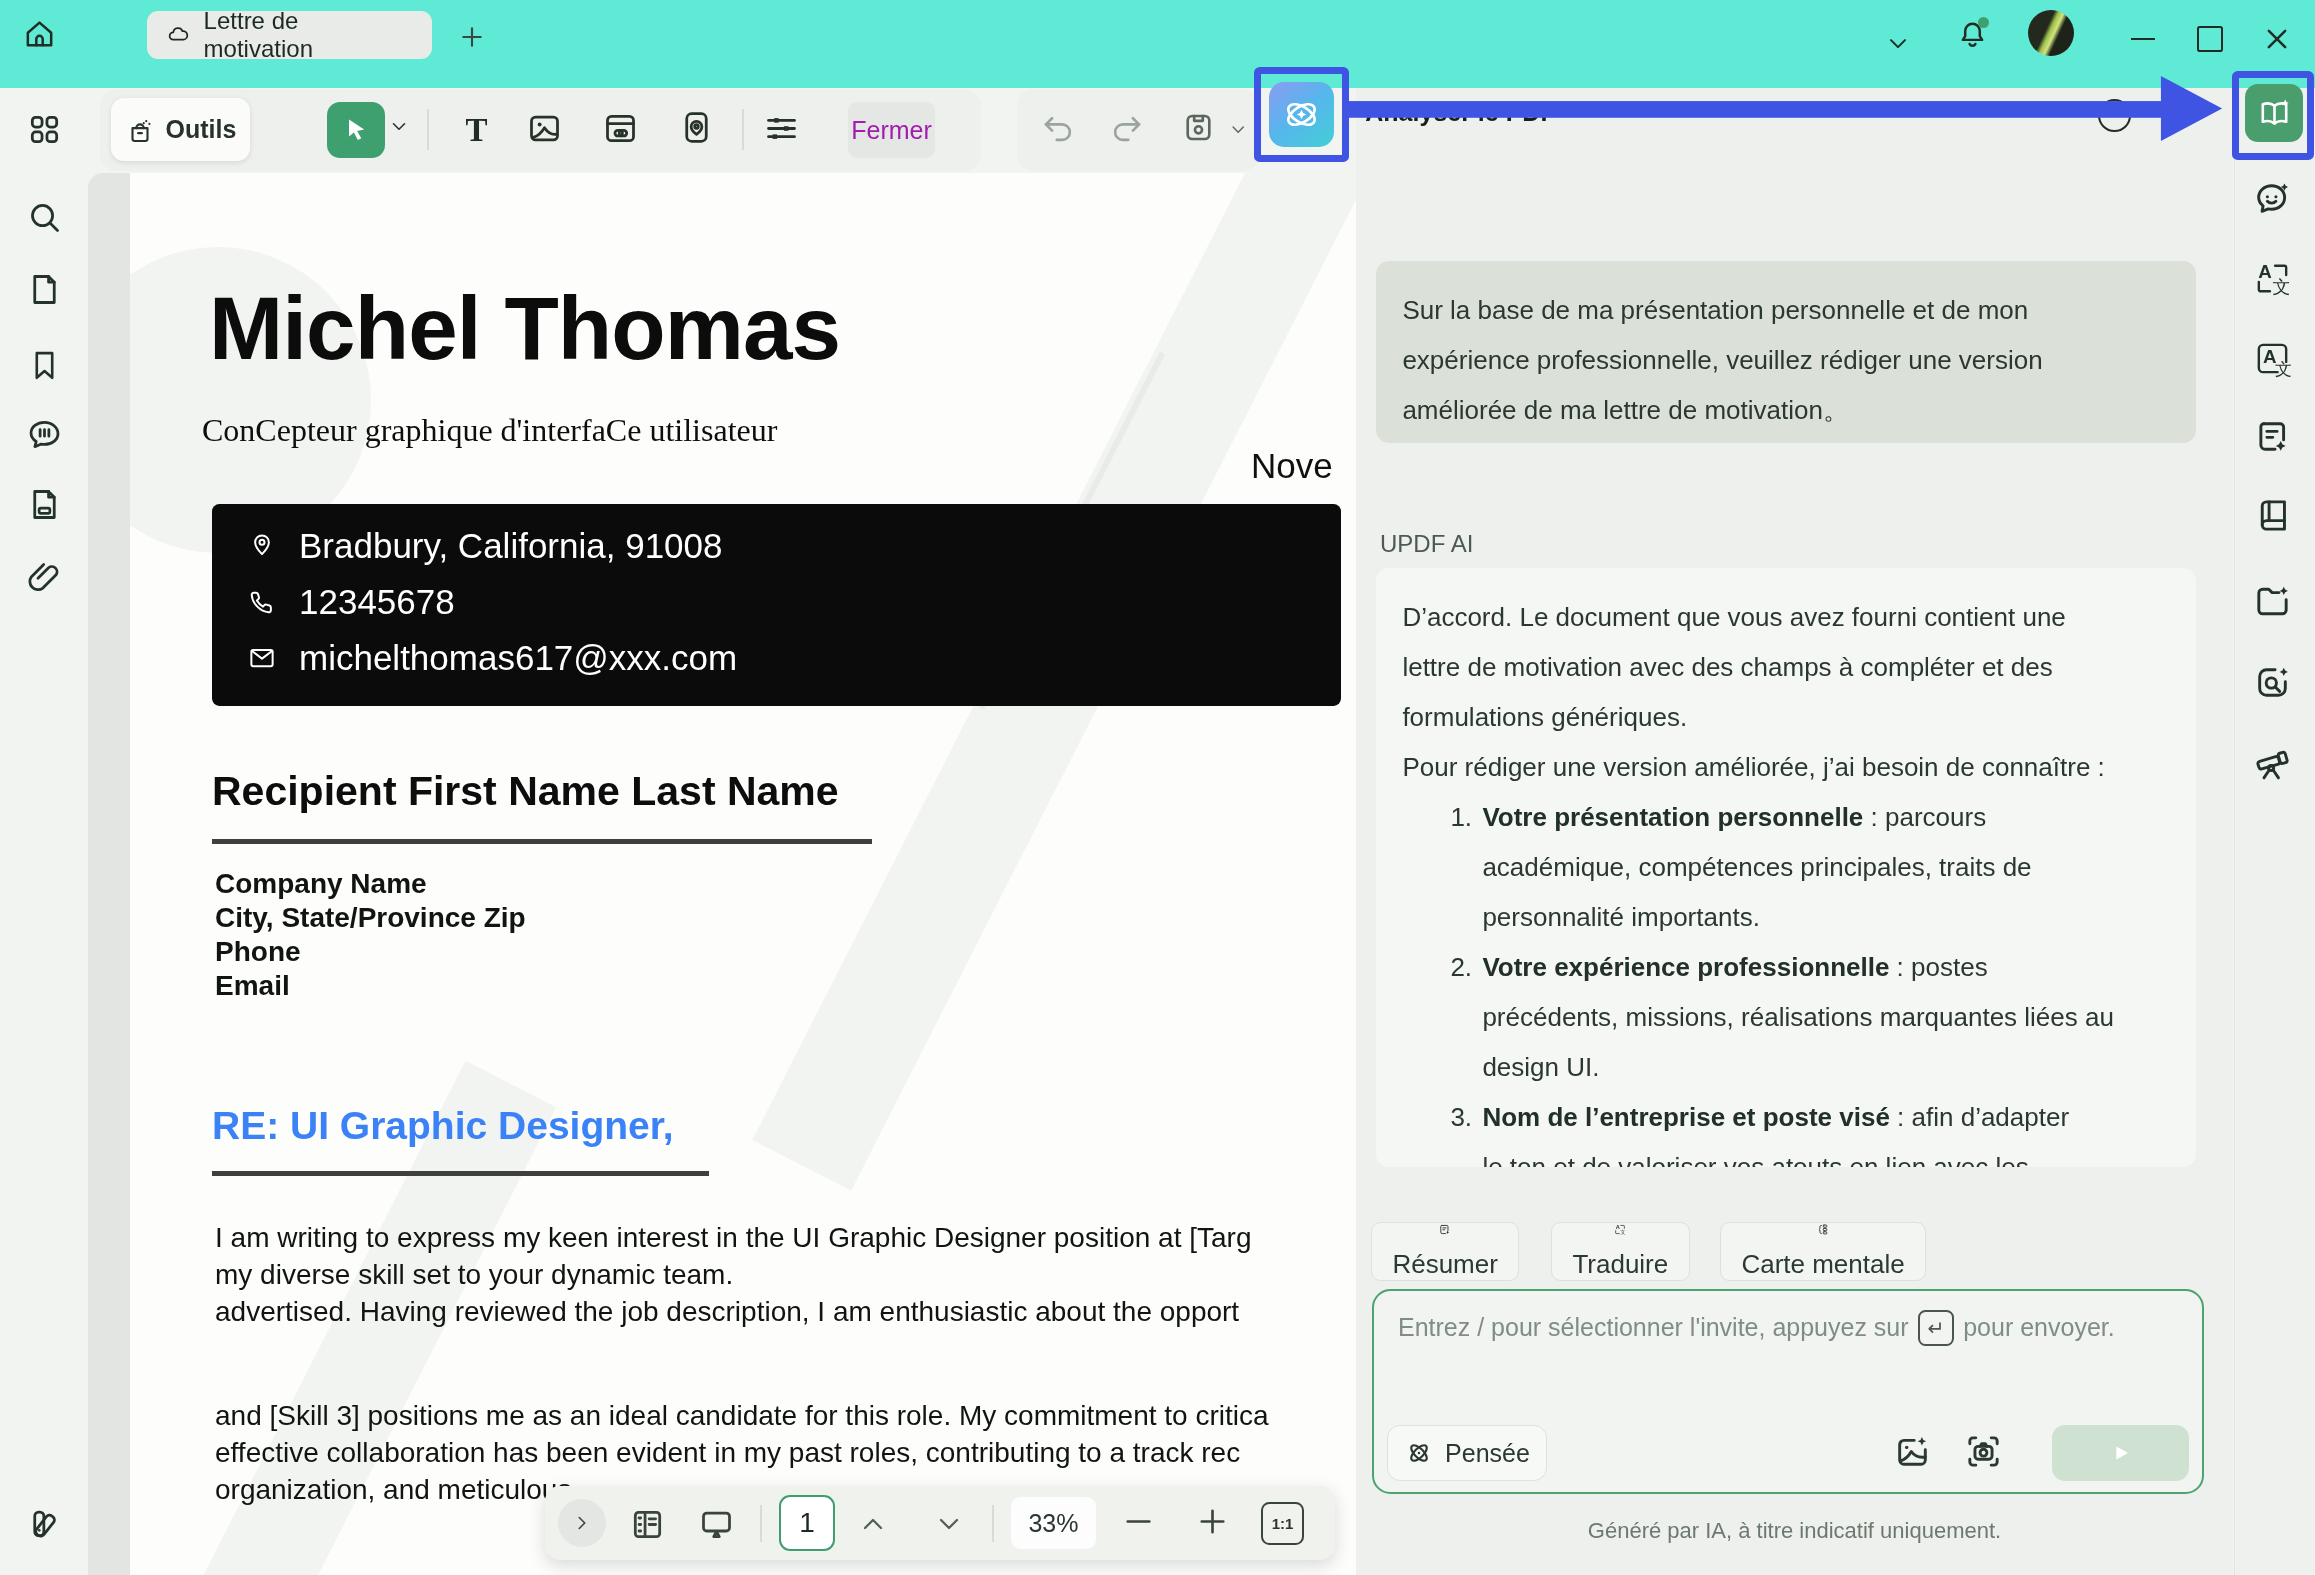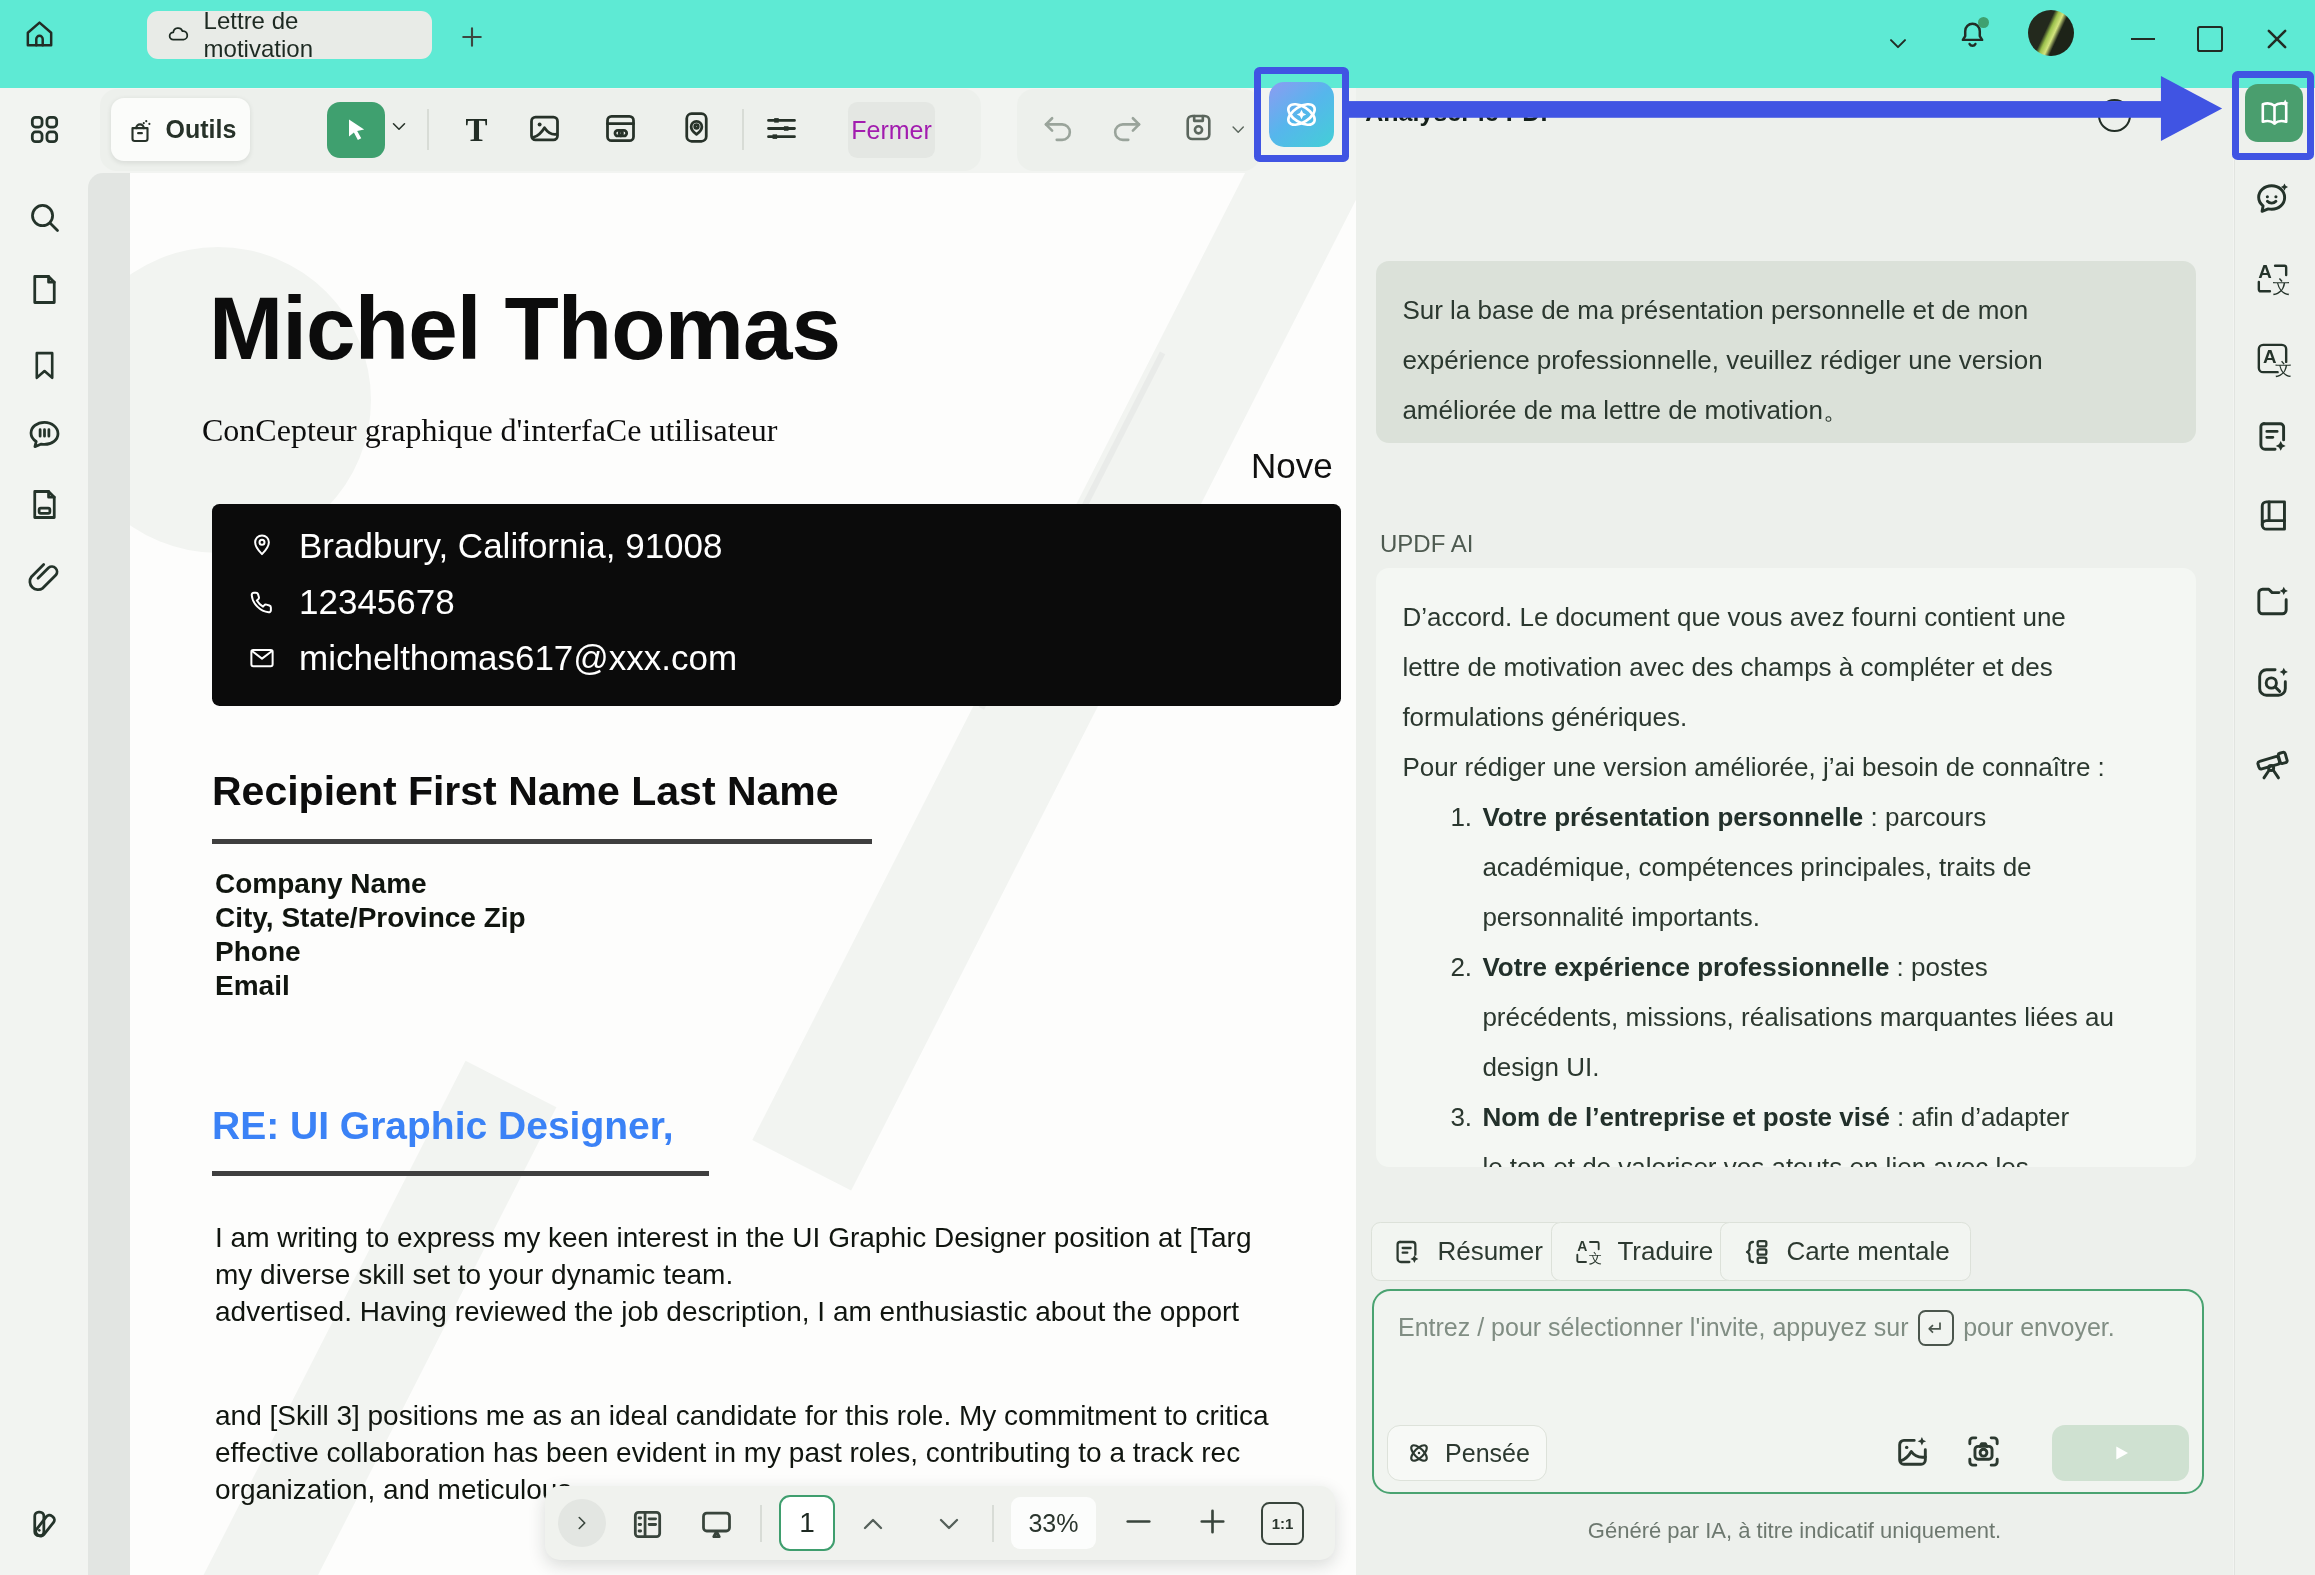--- a/index.html
+++ b/index.html
@@ -44,21 +44,21 @@
   
   #panel{left:1356px;top:88px;width:877px;height:1487px;background:#edf0ec;}
   .bubble{position:absolute;left:20.4px;width:820px;border-radius:13px;box-sizing:border-box;padding:24px 26px;overflow:hidden;}
   .uln,.aln{white-space:nowrap;font-size:26px;line-height:50px;color:#2b382f;}
   .aln .num{display:inline-block;width:32px;}
   .aln b{font-weight:700;color:#22302a;}
   .aln.n{padding-left:48px;}
   .aln.c{padding-left:80px;}
   .chip{position:absolute;height:59px;border-radius:9.3px;background:#f2f5f1;border:0.9px solid #dce1d9;
         display:flex;align-items:center;gap:13px;padding:0 20.4px;box-sizing:border-box;
-        font-size:26px;color:#2c3930;top:1134px;}
+        font-size:26px;color:#2c3930;top:1134px;flex-direction:column;}
   #inputbox{position:absolute;left:16px;top:1201px;width:832px;height:205px;background:#f1f4f0;
             border:2.8px solid #4aa371;border-radius:18.6px;box-sizing:border-box;}
   .ph{position:absolute;left:24px;top:18.6px;font-size:25px;color:#808d83;display:flex;align-items:center;gap:9.3px;}
   .entkey{display:inline-flex;align-items:center;justify-content:center;width:32px;height:32px;
           border:2.3px solid #4b564d;border-radius:7.4px;font-size:20.4px;color:#4b564d;}
   #pensee{position:absolute;left:13px;bottom:11px;width:158px;height:54px;border-radius:13px;background:#f7f9f6;
           border:0.9px solid #dde2da;display:flex;align-items:center;justify-content:center;gap:11px;font-size:25px;color:#2c3930;}
   #send{position:absolute;right:13px;bottom:11px;width:137px;height:56px;border-radius:13px;background:#cfe1d1;
         display:flex;align-items:center;justify-content:center;color:#fff;}
   

